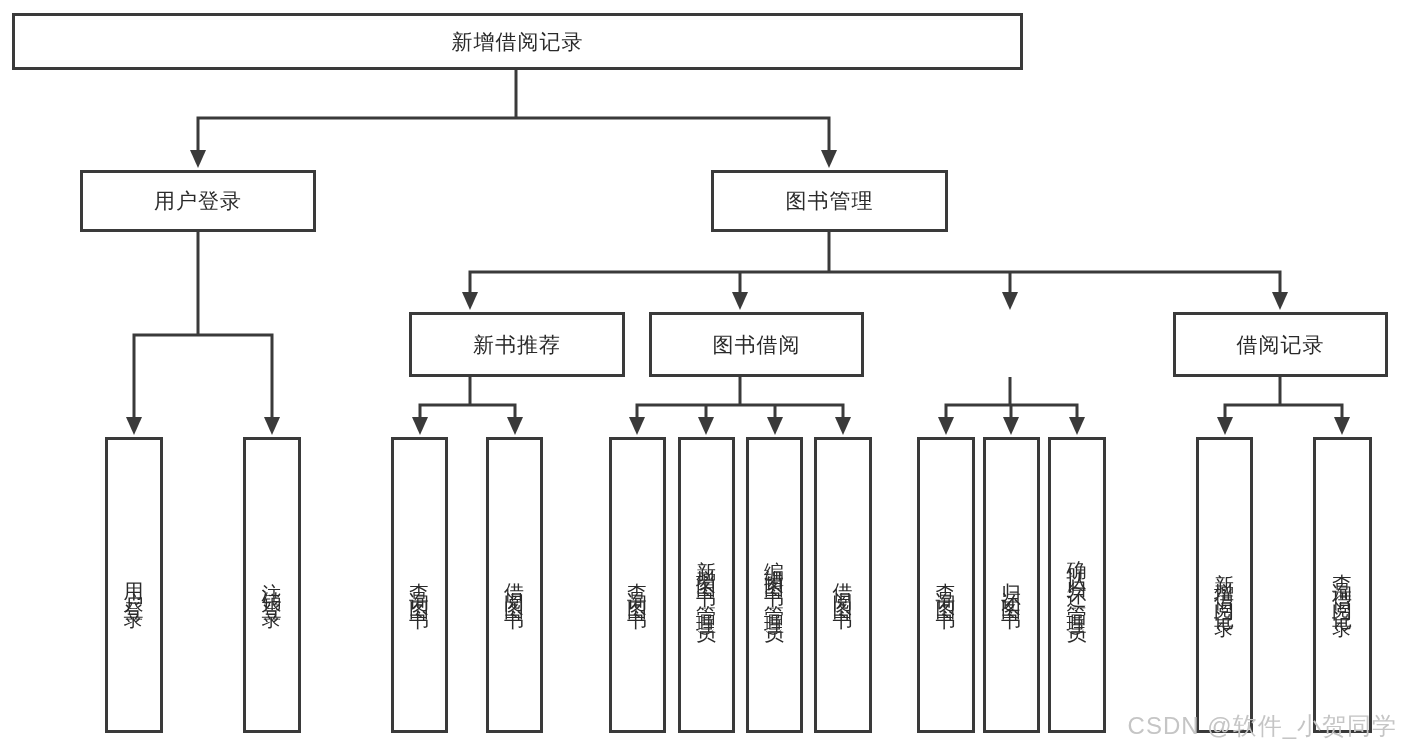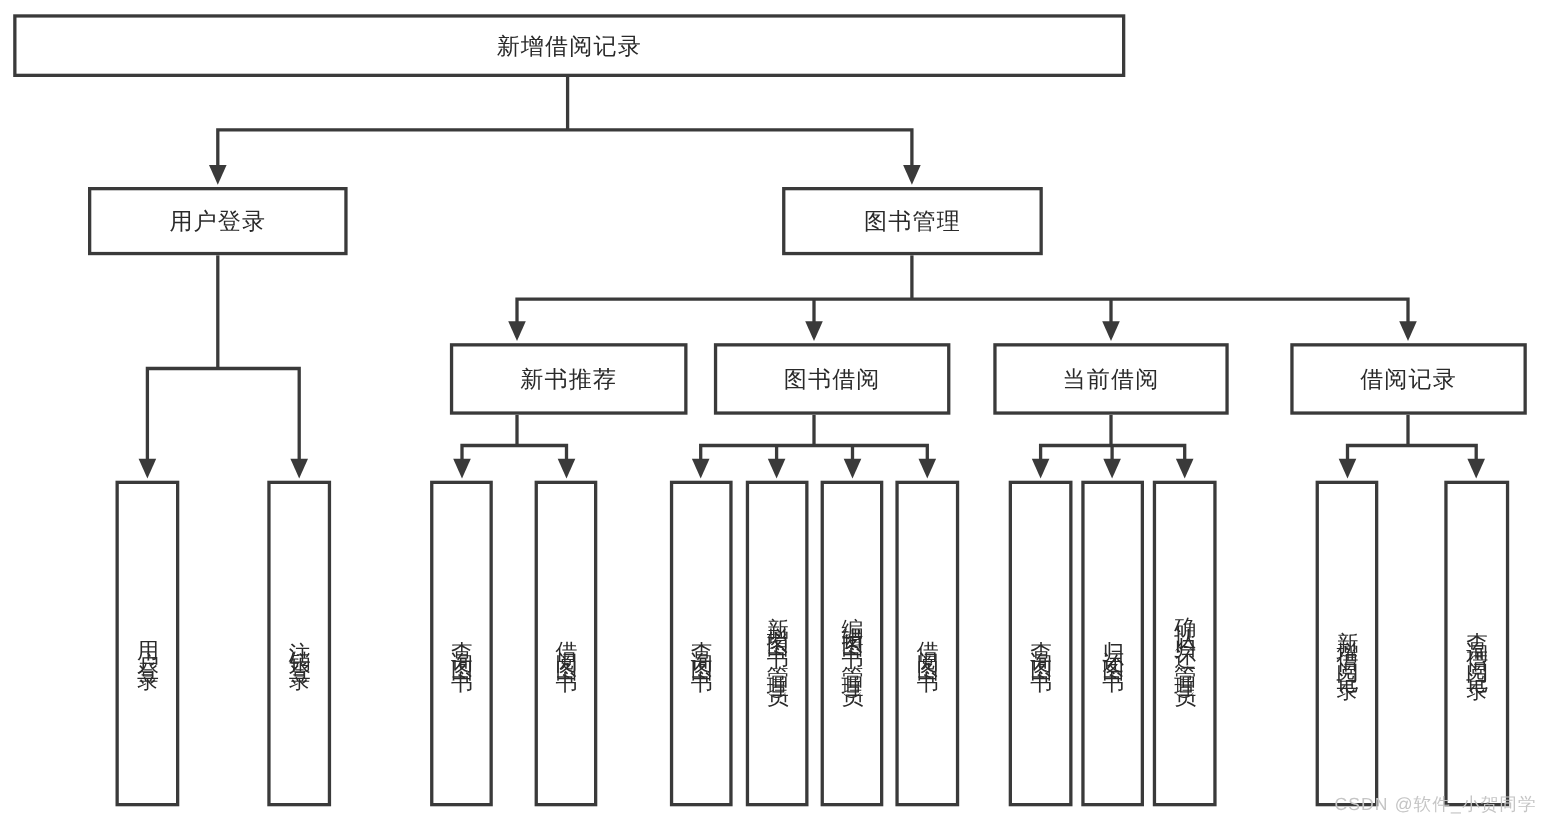--- a/index.html
+++ b/index.html
@@ -53,21 +53,21 @@
     font-size:20px;
     letter-spacing:9px;
     line-height:1;
     color:var(--text-color);
     white-space:nowrap;
   }
   .watermark{
     position:absolute;
     right:8px;
     bottom:5px;
-    font-size:16px;
+    font-size:24px;
     color:var(--watermark-color);
     letter-spacing:1px;
   }
 </style>
 </head>
 <body>
 
 <div class="canvas">
 
   <svg class="connector-svg" viewBox="0 0 1405 747" xmlns="http://www.w3.org/2000/svg">
@@ -128,23 +128,20 @@
   <div class="node" style="left:711px;top:170px;width:237px;height:62px;">
     <span>图书管理</span>
   </div>
 
   <div class="node" style="left:362px;top:312px;width:216px;height:65px;margin-left:47px;">
     <span>新书推荐</span>
   </div>
   <div class="node" style="left:633px;top:312px;width:215px;height:65px;margin-left:16px;">
     <span>图书借阅</span>
   </div>
-  <div class="node" style="left:903px;top:312px;width:214px;height:65px;">
-    <span>当前借阅</span>
-  </div>
   <div class="node" style="left:1173px;top:312px;width:215px;height:65px;">
     <span>借阅记录</span>
   </div>
 
   <div class="node leaf" style="left:105px;top:437px;width:58px;height:296px;">
     <span class="v-label">用户登录</span>
   </div>
   <div class="node leaf" style="left:243px;top:437px;width:58px;height:296px;">
     <span class="v-label">注销登录</span>
   </div>

